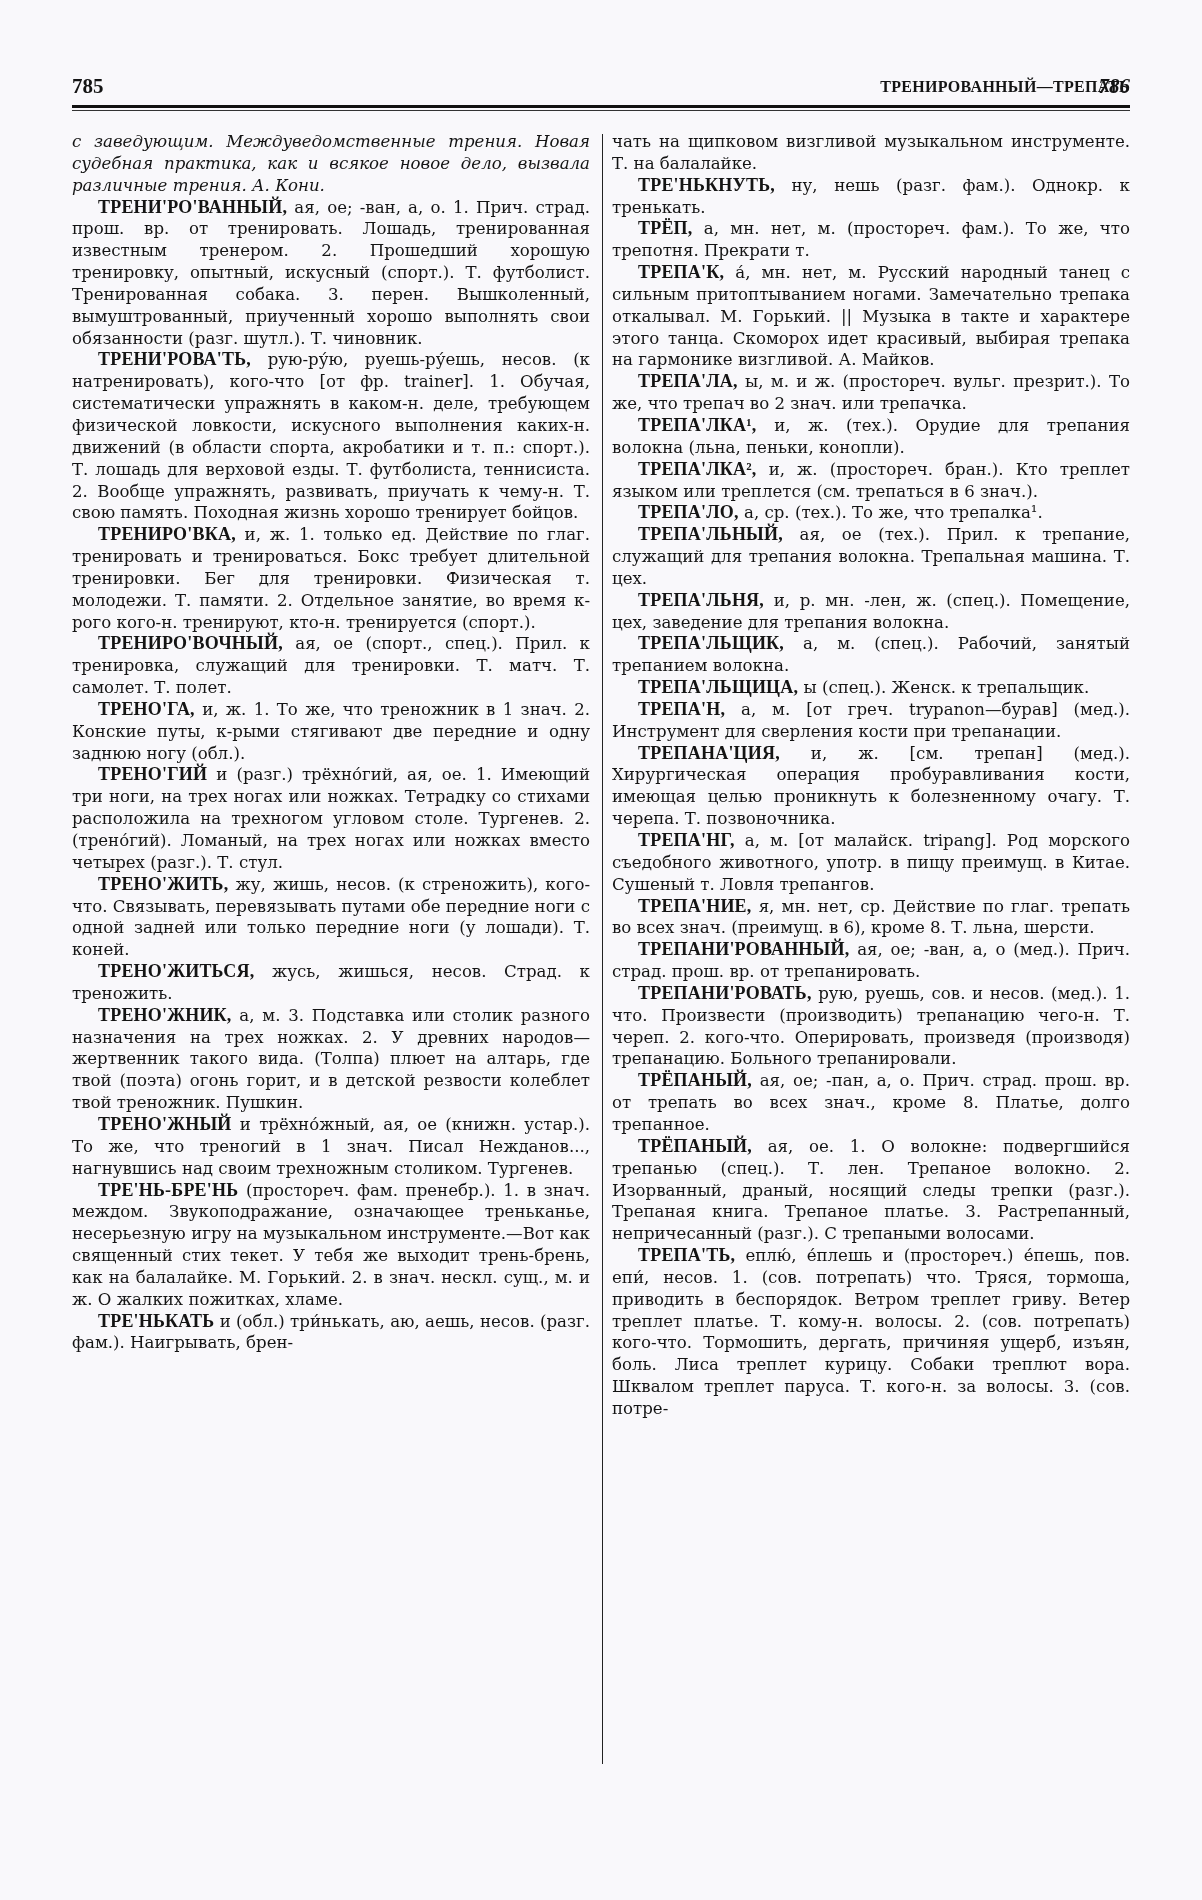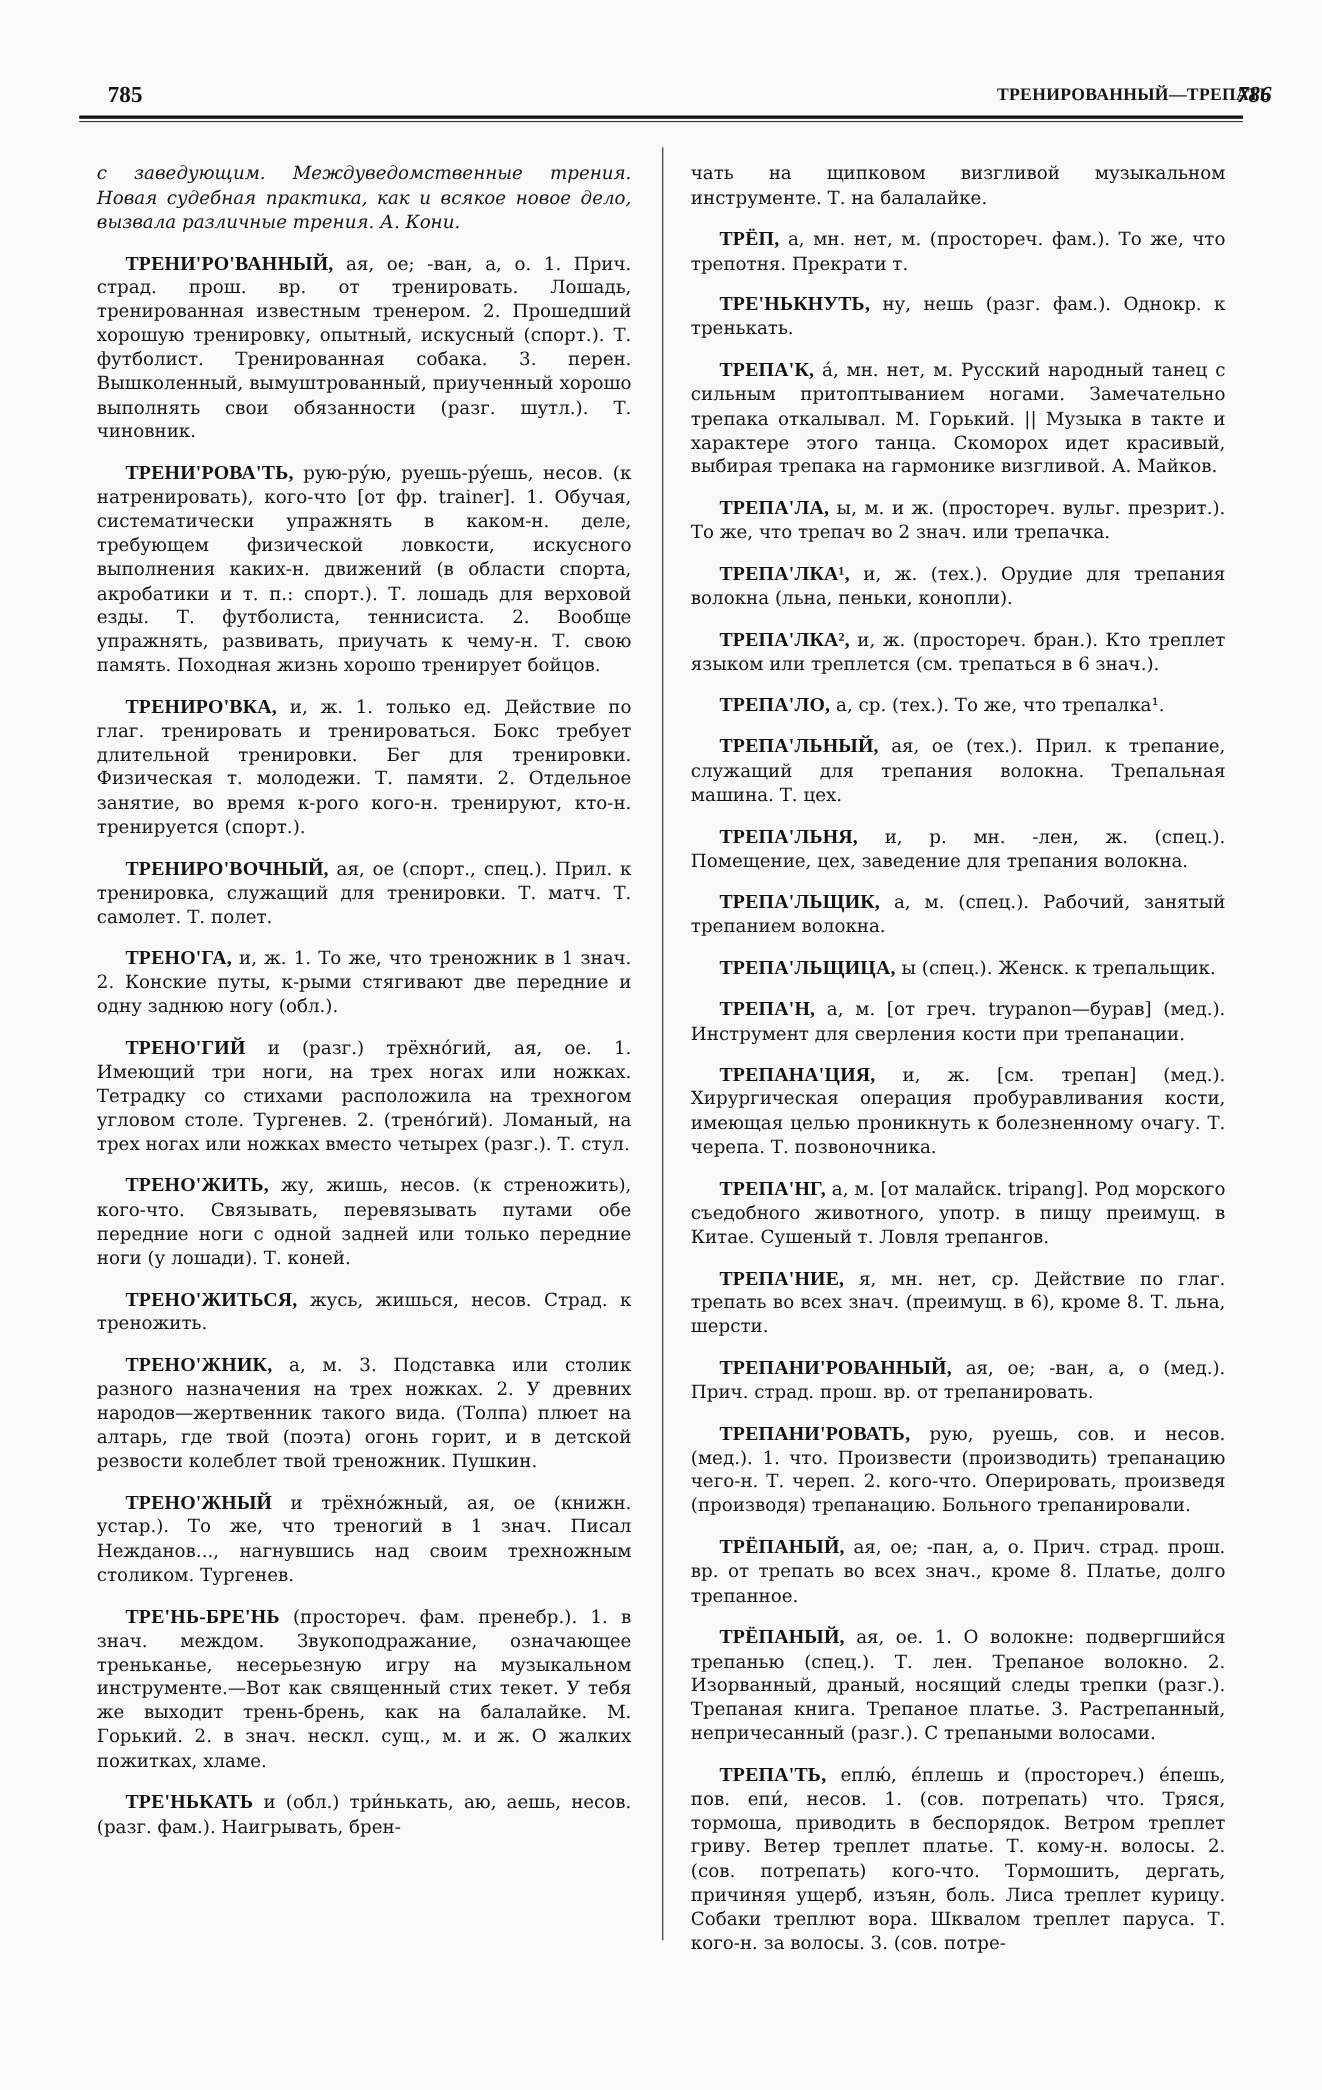--- a/index.html
+++ b/index.html
@@ -5,21 +5,21 @@
   html, body { margin: 0; padding: 0; }
   body {
     width: 1202px; height: 1900px;
     background: #f9f8fb;
     color: #141414;
     font-family: "DejaVu Serif", serif;
     position: relative;
     overflow: hidden;
   }
   .header {
-    position: absolute; left: 72px; top: 70px; width: 1058px; height: 30px; margin-left: 26px;
+    position: absolute; left: 72px; top: 70px; width: 1058px; height: 30px;
   }
   .pnum {
     position: absolute; top: 4px;
     font-family: "Liberation Serif", serif; font-weight: bold; font-size: 21px;
   }
   .pnum.left { left: 0; }
   .pnum.right { right: 0; font-style: italic; }
   .running {
     position: absolute; left: 0; right: 0; top: 8px; text-align: right;
     font-family: "Liberation Serif", serif; font-weight: bold; font-size: 16px; letter-spacing: 0.3px;
@@ -27,21 +27,21 @@
   .rule1 { position: absolute; left: 72px; width: 1058px; top: 105px; height: 3px; background: #111; }
   .rule2 { position: absolute; left: 72px; width: 1058px; top: 110px; height: 1px; background: #333; }
   .divider { position: absolute; left: 602px; top: 134px; width: 1px; height: 1630px; background: #222; }
   .col {
     position: absolute; top: 131px; width: 518px;
     font-size: 16.6px; line-height: 21.85px;
     text-align: justify; hyphens: manual;
   }
   .col.left { left: 72px; }
   .col.right { left: 612px; }
-  .entry { text-indent: 0; margin: 16px; }
+  .entry { text-indent: 0; margin: 0; }
   .entry.indent { text-indent: 26px; }
   .hw { font-family: "Liberation Serif", serif; font-weight: bold; font-size: 18px; letter-spacing: 0.2px; }
   i, .it { font-style: italic; }
 </style>
 </head>
 <body>
 
 <div class="header">
   <span class="pnum left">785</span>
   <span class="running">ТРЕНИРОВАННЫЙ—ТРЕПАТЬ</span>
@@ -65,22 +65,22 @@
       <p class="entry indent"><span class="hw">ТРЕНО'ЖНИК,</span> <span>а, м. 3. Подставка или столик разного назначения на трех ножках. 2. У древних народов—жертвенник такого вида. (Толпа) плюет на алтарь, где твой (поэта) огонь горит, и в детской резвости колеблет твой треножник. Пушкин.</span></p>
       <p class="entry indent"><span class="hw">ТРЕНО'ЖНЫЙ</span> <span>и трёхно́жный, ая, ое (книжн. устар.). То же, что треногий в 1 знач. Писал Нежданов..., нагнувшись над своим трехножным столиком. Тургенев.</span></p>
       <p class="entry indent"><span class="hw">ТРЕ'НЬ-БРЕ'НЬ</span> <span>(простореч. фам. пренебр.). 1. в знач. междом. Звукоподражание, означающее треньканье, несерьезную игру на музыкальном инструменте.—Вот как священный стих текет. У тебя же выходит трень-брень, как на балалайке. М. Горький. 2. в знач. нескл. сущ., м. и ж. О жалких пожитках, хламе.</span></p>
       <p class="entry indent"><span class="hw">ТРЕ'НЬКАТЬ</span> <span>и (обл.) три́нькать, аю, аешь, несов. (разг. фам.). Наигрывать, брен-</span></p>
     </div>
 </div>
 
 <div class="col right">
   <p class="entry">чать на щипковом визгливой музыкальном инструменте. Т. на балалайке.</p>
   <div id="right-entries">
+      <p class="entry indent"><span class="hw">ТРЕ'НЬКНУТЬ,</span> <span>ну, нешь (разг. фам.). Однокр. к тренькать.</span></p>
       <p class="entry indent"><span class="hw">ТРЁП,</span> <span>а, мн. нет, м. (простореч. фам.). То же, что трепотня. Прекрати т.</span></p>
-      <p class="entry indent"><span class="hw">ТРЕ'НЬКНУТЬ,</span> <span>ну, нешь (разг. фам.). Однокр. к тренькать.</span></p>
       <p class="entry indent"><span class="hw">ТРЕПА'К,</span> <span>а́, мн. нет, м. Русский народный танец с сильным притоптыванием ногами. Замечательно трепака откалывал. М. Горький. || Музыка в такте и характере этого танца. Скоморох идет красивый, выбирая трепака на гармонике визгливой. А. Майков.</span></p>
       <p class="entry indent"><span class="hw">ТРЕПА'ЛА,</span> <span>ы, м. и ж. (простореч. вульг. презрит.). То же, что трепач во 2 знач. или трепачка.</span></p>
       <p class="entry indent"><span class="hw">ТРЕПА'ЛКА¹,</span> <span>и, ж. (тех.). Орудие для трепания волокна (льна, пеньки, конопли).</span></p>
       <p class="entry indent"><span class="hw">ТРЕПА'ЛКА²,</span> <span>и, ж. (простореч. бран.). Кто треплет языком или треплется (см. трепаться в 6 знач.).</span></p>
       <p class="entry indent"><span class="hw">ТРЕПА'ЛО,</span> <span>а, ср. (тех.). То же, что трепалка¹.</span></p>
       <p class="entry indent"><span class="hw">ТРЕПА'ЛЬНЫЙ,</span> <span>ая, ое (тех.). Прил. к трепание, служащий для трепания волокна. Трепальная машина. Т. цех.</span></p>
       <p class="entry indent"><span class="hw">ТРЕПА'ЛЬНЯ,</span> <span>и, р. мн. -лен, ж. (спец.). Помещение, цех, заведение для трепания волокна.</span></p>
       <p class="entry indent"><span class="hw">ТРЕПА'ЛЬЩИК,</span> <span>а, м. (спец.). Рабочий, занятый трепанием волокна.</span></p>
       <p class="entry indent"><span class="hw">ТРЕПА'ЛЬЩИЦА,</span> <span>ы (спец.). Женск. к трепальщик.</span></p>
       <p class="entry indent"><span class="hw">ТРЕПА'Н,</span> <span>а, м. [от греч. trypanon—бурав] (мед.). Инструмент для сверления кости при трепанации.</span></p>

